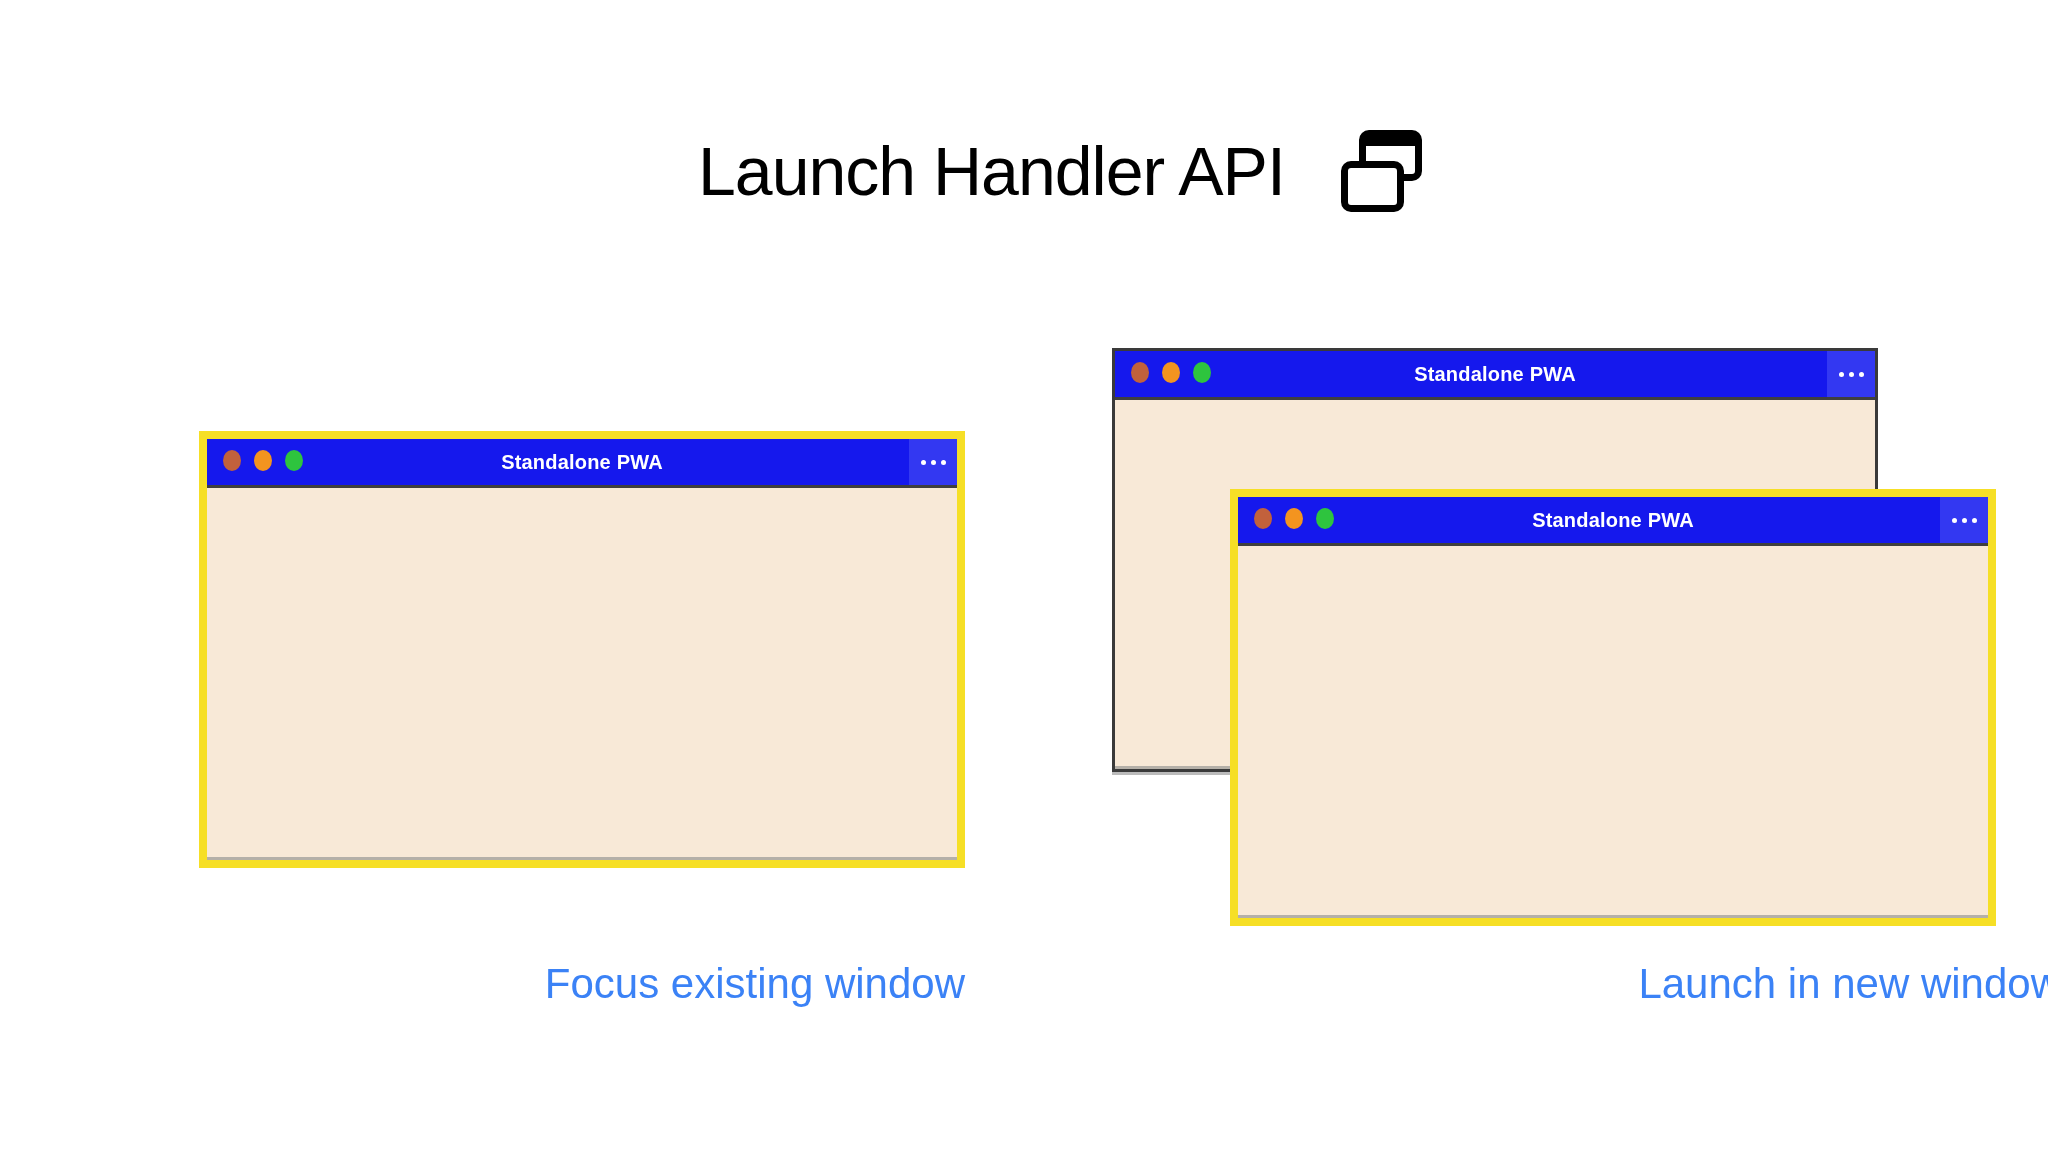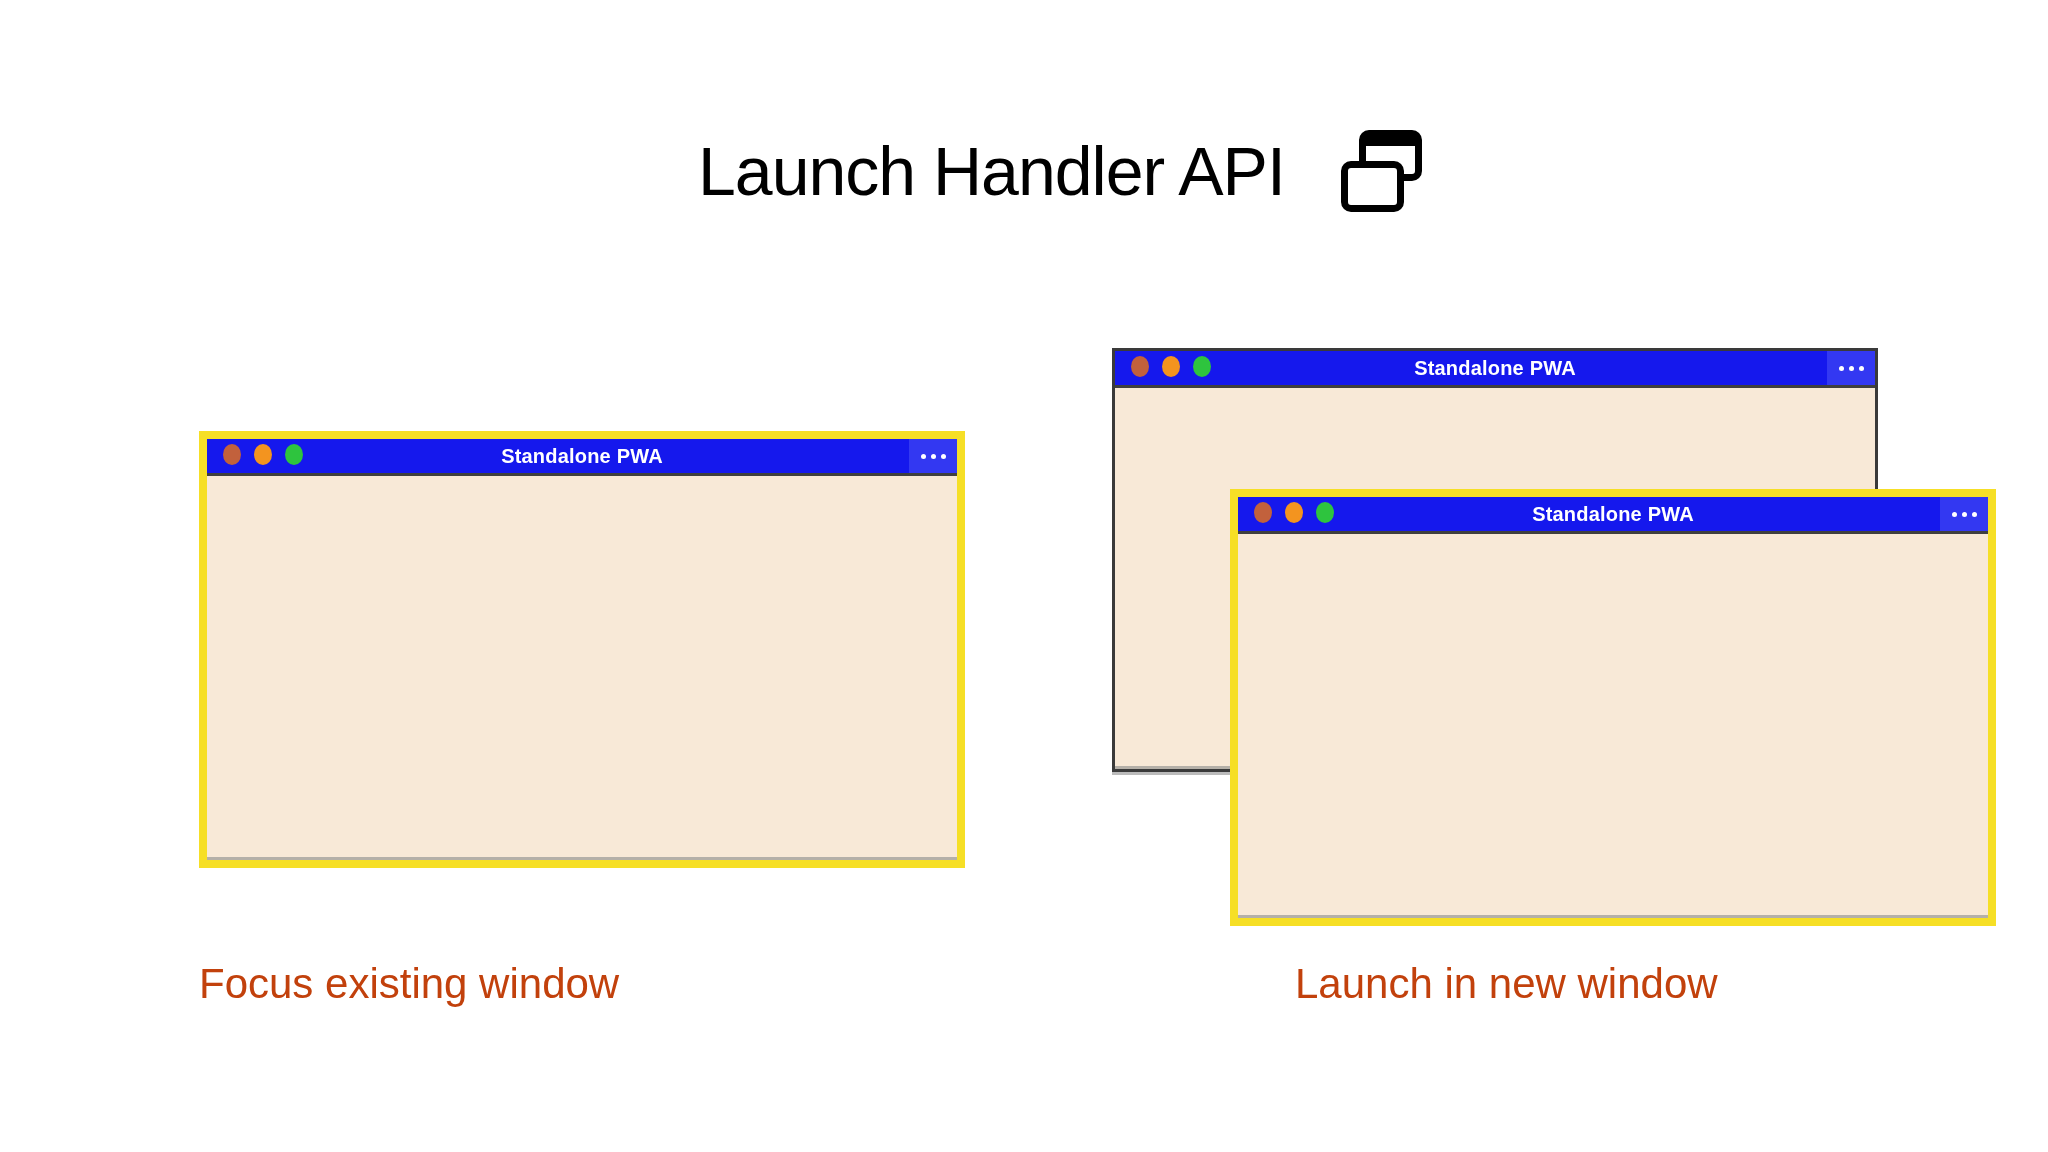--- a/index.html
+++ b/index.html
@@ -15,34 +15,34 @@
   .multi-window-icon .mw-back, .multi-window-icon .mw-front { position:absolute; box-sizing:border-box; background:#fff; border:7px solid #000; border-radius:10px; width:63px; height:51px; }
   .multi-window-icon .mw-back { left:18px; top:0; border-top-width:16px; }
   .multi-window-icon .mw-front { left:0; top:31px; }
 
   
   .pwa-window { position:absolute; box-sizing:border-box; background:#f8e9d7; }
   .win-left  { left:199px; top:431px; width:766px; height:437px; border:8px solid #f6df26; z-index:1; }
   .win-back  { left:1112px; top:348px; width:766px; height:424px; border:3px solid #3a3a3a; box-shadow:0 3px 0 rgba(150,150,150,.65); z-index:1; }
   .win-front { left:1230px; top:489px; width:766px; height:437px; border:8px solid #f6df26; z-index:2; }
 
-  .titlebar { position:relative; box-sizing:border-box; height:37px; background:#1518ed; border-bottom:3px solid #3f3f3f; display:flex; align-items:center; }
+  .titlebar { position:relative; box-sizing:border-box; height:49px; background:#1518ed; border-bottom:3px solid #3f3f3f; display:flex; align-items:center; }
   .traffic { position:absolute; left:16px; top:0; bottom:3px; display:flex; align-items:center; gap:13px; }
   .dot { width:18px; height:21px; border-radius:50%; }
   .dot-red    { background:#c2613c; }
   .dot-orange { background:#f3941f; }
   .dot-green  { background:#2ec43e; }
   .win-title { flex:1; text-align:center; color:#ffffff; font-size:20px; font-weight:700; letter-spacing:.2px; }
   .menu-section { position:absolute; right:0; top:0; bottom:0; width:48px; background:#3338f2; display:flex; align-items:center; justify-content:center; gap:5px; }
   .mdot { width:5px; height:5px; border-radius:50%; background:#ffffff; }
 
   .win-body { position:absolute; left:0; right:0; top:50px; bottom:0; background:#f8e9d7; border-bottom:3px solid #b5b0a8; box-sizing:border-box; }
 
   
-  .caption { position:absolute; top:960px; font-size:42px; font-weight:400; color:#c2410c; text-align:left; white-space:nowrap; }
+  .caption { position:absolute; top:960px; font-size:42px; font-weight:400; color:#3b82f6; text-align:right; white-space:nowrap; }
   .caption-left  { left:199px;  width:766px; }
   .caption-right { left:1295px; width:766px; }
 </style>
 </head>
 <body>
 
 <div class="canvas">
 
   <div class="title-row">
     <h1 class="page-title">Launch Handler API</h1>

